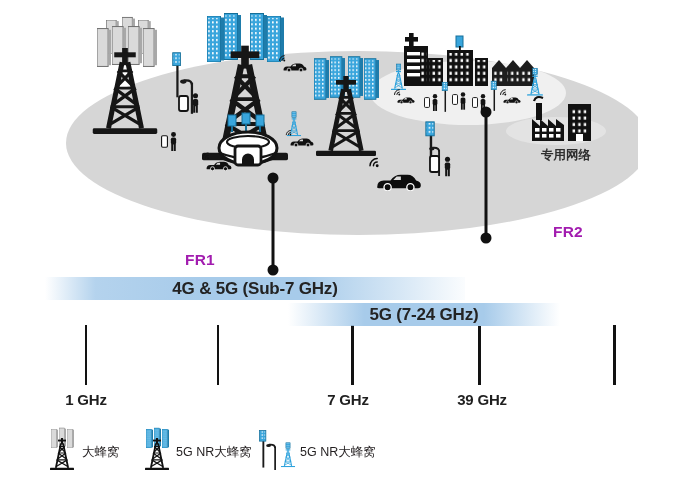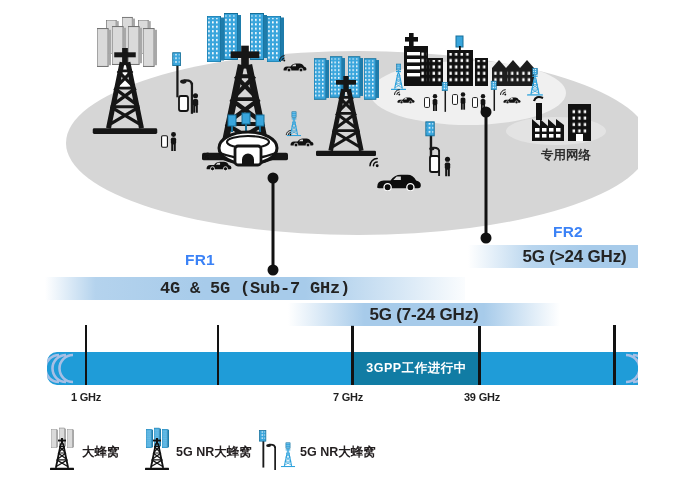--- a/index.html
+++ b/index.html
@@ -2,37 +2,37 @@
 <html><head>
 <meta charset="utf-8">
 <style>
   html,body{margin:0;padding:0;background:#fff;}
   #stage{
     position:relative;width:638px;height:479px;background:#ffffff;overflow:hidden;
     font-family:"Liberation Sans",sans-serif;color:#232323;
   }
   .abs{position:absolute;}
   
-  .fr-name{font-size:15.5px;font-weight:700;text-align:center;color:#3b82f6;letter-spacing:.2px;}
+  .fr-name{font-size:15.5px;font-weight:700;text-align:center;color:#a21caf;letter-spacing:.2px;}
   .band{
     height:23px;line-height:23px;text-align:center;
     font-size:17px;font-weight:700;color:#232323;letter-spacing:-0.2px;white-space:nowrap;
   }
-  .band-fr1{background:linear-gradient(90deg,rgba(167,203,234,0) 0%,rgba(167,203,234,.85) 12%,#a7cbea 38%,#a7cbea 62%,rgba(167,203,234,.45) 85%,rgba(167,203,234,.05) 100%);font-family:Liberation Mono, monospace;}
+  .band-fr1{background:linear-gradient(90deg,rgba(167,203,234,0) 0%,rgba(167,203,234,.85) 12%,#a7cbea 38%,#a7cbea 62%,rgba(167,203,234,.45) 85%,rgba(167,203,234,.05) 100%);}
   .band-mid{background:linear-gradient(90deg,rgba(167,203,234,0) 0%,#a7cbea 28%,#a7cbea 72%,rgba(167,203,234,0) 100%);}
   .band-fr2{background:linear-gradient(90deg,rgba(167,203,234,0) 0%,rgba(167,203,234,.8) 30%,#a7cbea 55%,#a7cbea 88%,rgba(167,203,234,.55) 100%);}
   
   #spectrum-bar{left:47px;top:352px;width:605px;height:33px;border-radius:10px;background:#1f9cd8;overflow:hidden;}
   #band-active{position:absolute;left:306px;top:0;width:127px;height:100%;background:#117ca4;
     display:flex;align-items:center;justify-content:center;}
   #band-active span{color:#fff;font-size:12.5px;font-weight:700;letter-spacing:.5px;white-space:nowrap;}
   .tick{width:2.5px;height:60px;top:325px;background:#121212;}
-  .tick-label{top:391px;width:90px;text-align:center;font-size:11px;font-weight:700;color:#1f1f1f;letter-spacing:-0.2px;}
+  .tick-label{top:391px;width:90px;text-align:center;font-size:15px;font-weight:700;color:#1f1f1f;letter-spacing:-0.2px;}
   
-  .legend-label{top:444px;font-size:12.5px;font-weight:700;color:#231f20;white-space:nowrap;}
+  .legend-label{top:444px;font-size:12.5px;font-weight:400;color:#231f20;white-space:nowrap;}
   svg{display:block;}
   #scene{left:0;top:0;z-index:2;pointer-events:none;}
   .layer1{z-index:1;}
 </style>
 </head>
 <body>
 
 <div id="stage">
 
   <svg id="scene" class="abs" width="700" height="300" viewBox="0 0 700 300">
@@ -241,33 +241,23 @@
       <line x1="486" y1="112" x2="486" y2="238" stroke="#111111" stroke-width="3"></line>
       <circle cx="486" cy="112" r="5.5" fill="#111111"></circle>
       <circle cx="486" cy="238" r="5.5" fill="#111111"></circle>
     </g>
   </svg>
 
   <div class="abs fr-name layer1" style="left:140px;top:251px;width:120px;">FR1</div>
   <div class="abs band band-fr1 layer1" style="left:45px;top:277px;width:420px;">4G &amp; 5G (Sub-7 GHz)</div>
 
   <div class="abs fr-name layer1" style="left:508px;top:223px;width:120px;">FR2</div>
-  <div class="abs band band-fr2 layer1" style="left:468px;top:245px;width:213px;">5G (&gt;24 GHz)</div>
 
   <div class="abs band band-mid layer1" style="left:288px;top:303px;width:272px;">5G (7-24 GHz)</div>
 
-  <div class="abs" id="spectrum-bar">
-    <div id="band-active">
-      <span>3GPP工作进行中</span>
-    </div>
-    <svg width="605" height="33" style="position:absolute;left:0;top:0;">
-      <path d="M12,3 a13,13 0 0 0 0,27 M19,3 a13,13 0 0 0 0,27 M26,3 a13,13 0 0 0 0,27" stroke="rgba(190,198,232,0.85)" stroke-width="2.6" fill="none"></path>
-      <path d="M593,3 a13,13 0 0 1 0,27 M586,3 a13,13 0 0 1 0,27 M579,3 a13,13 0 0 1 0,27" stroke="rgba(190,198,232,0.85)" stroke-width="2.6" fill="none"></path>
-    </svg>
-  </div>
 
   <div class="abs tick" style="left:84.8px;"></div>
   <div class="abs tick" style="left:216.8px;"></div>
   <div class="abs tick" style="left:351.3px;"></div>
   <div class="abs tick" style="left:478.3px;"></div>
   <div class="abs tick" style="left:613.3px;"></div>
 
   <div class="abs tick-label" style="left:41px;">1 GHz</div>
   <div class="abs tick-label" style="left:303px;">7 GHz</div>
   <div class="abs tick-label" style="left:437px;">39 GHz</div>

